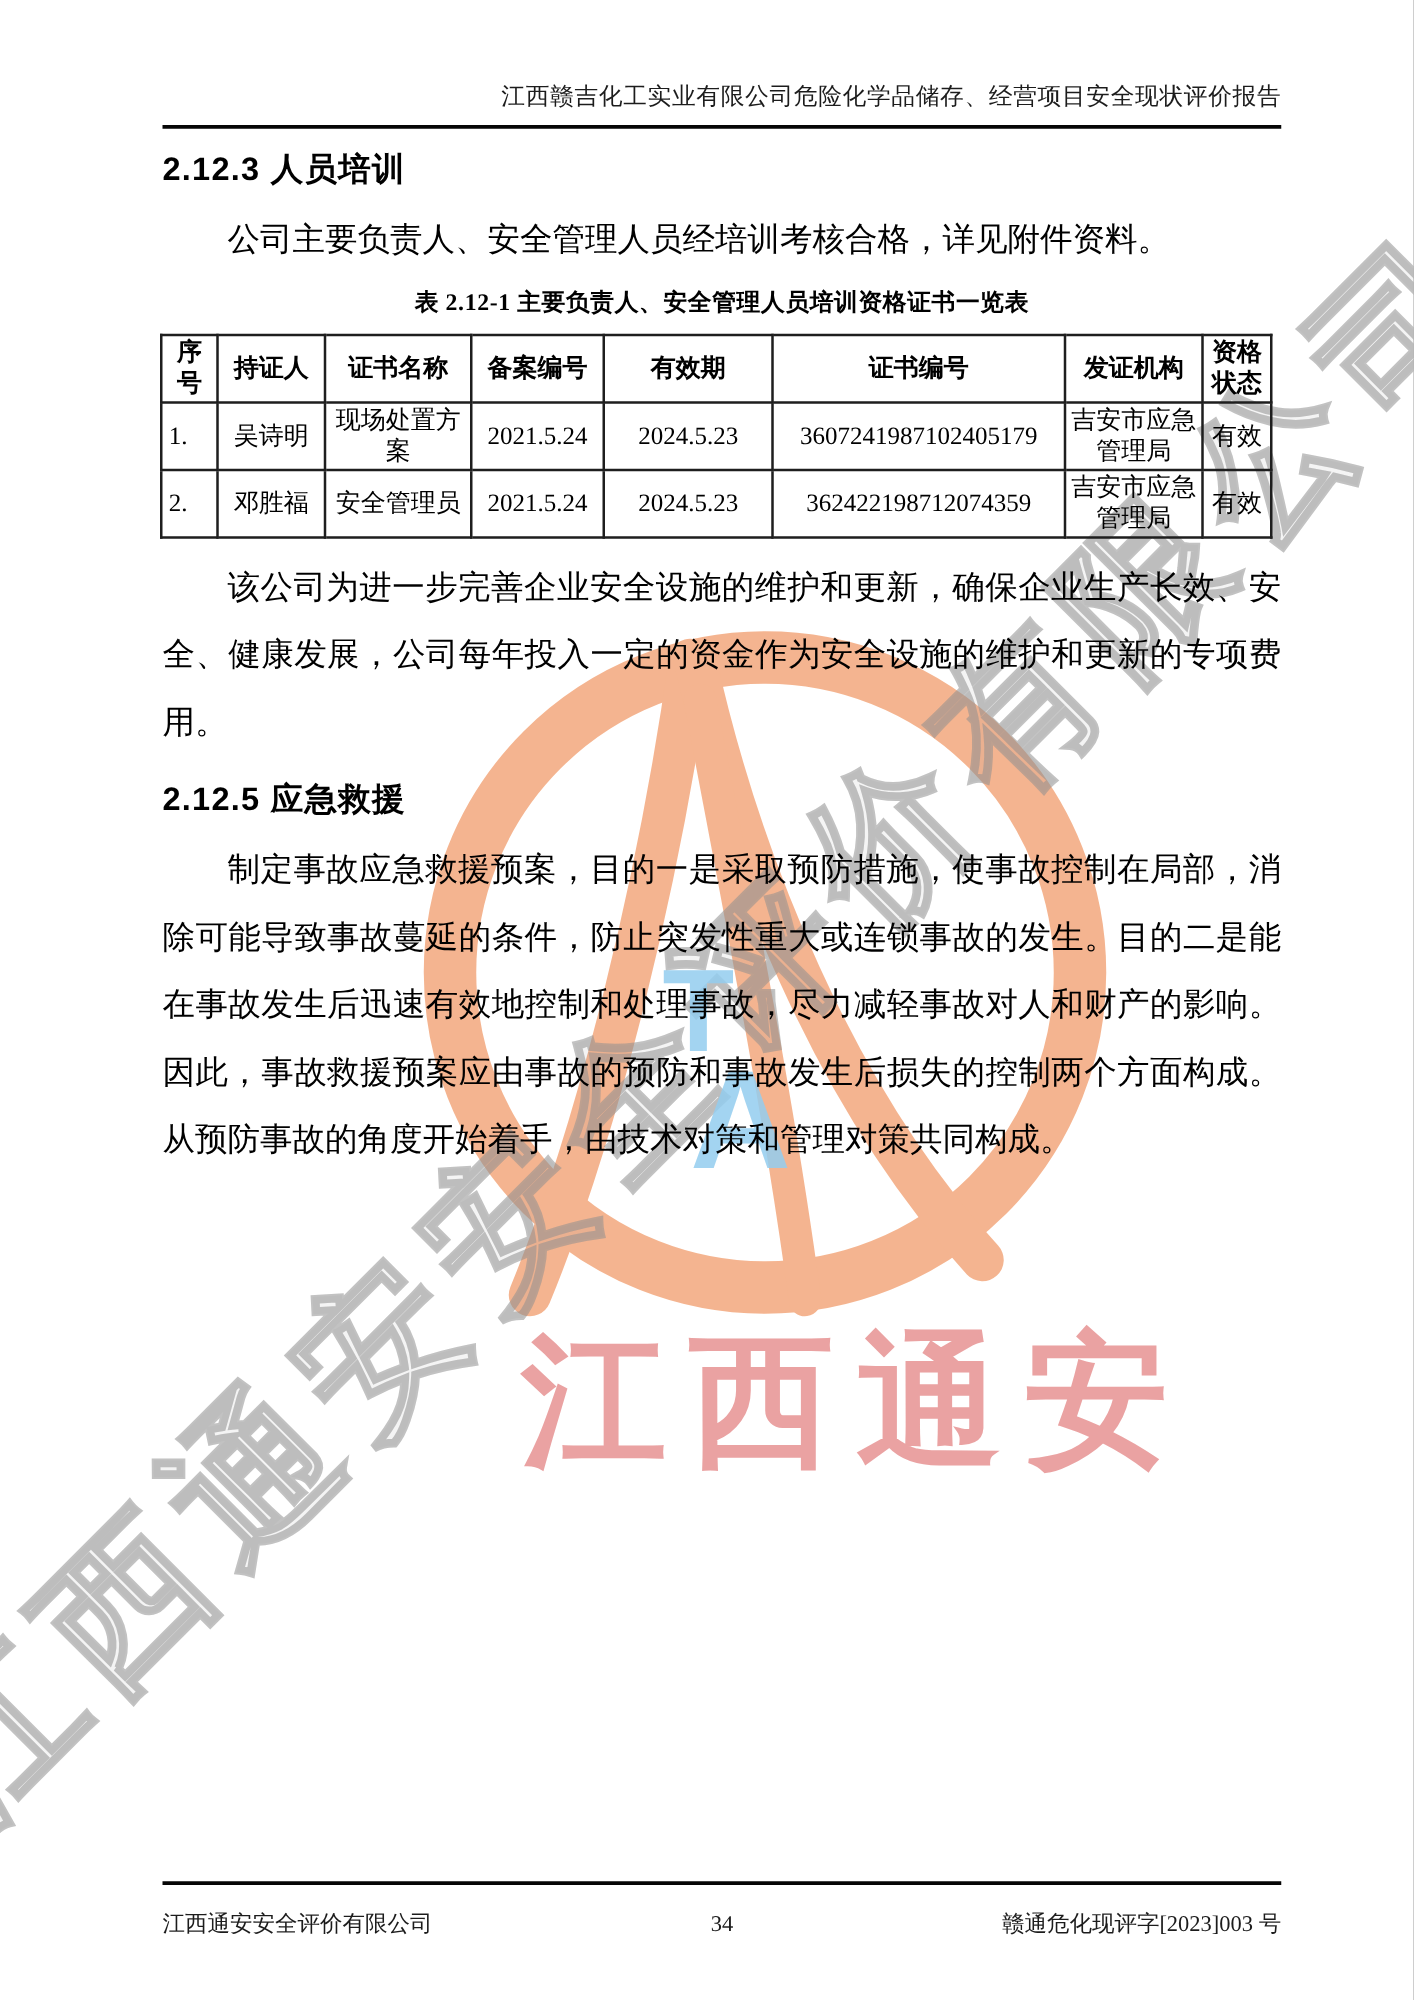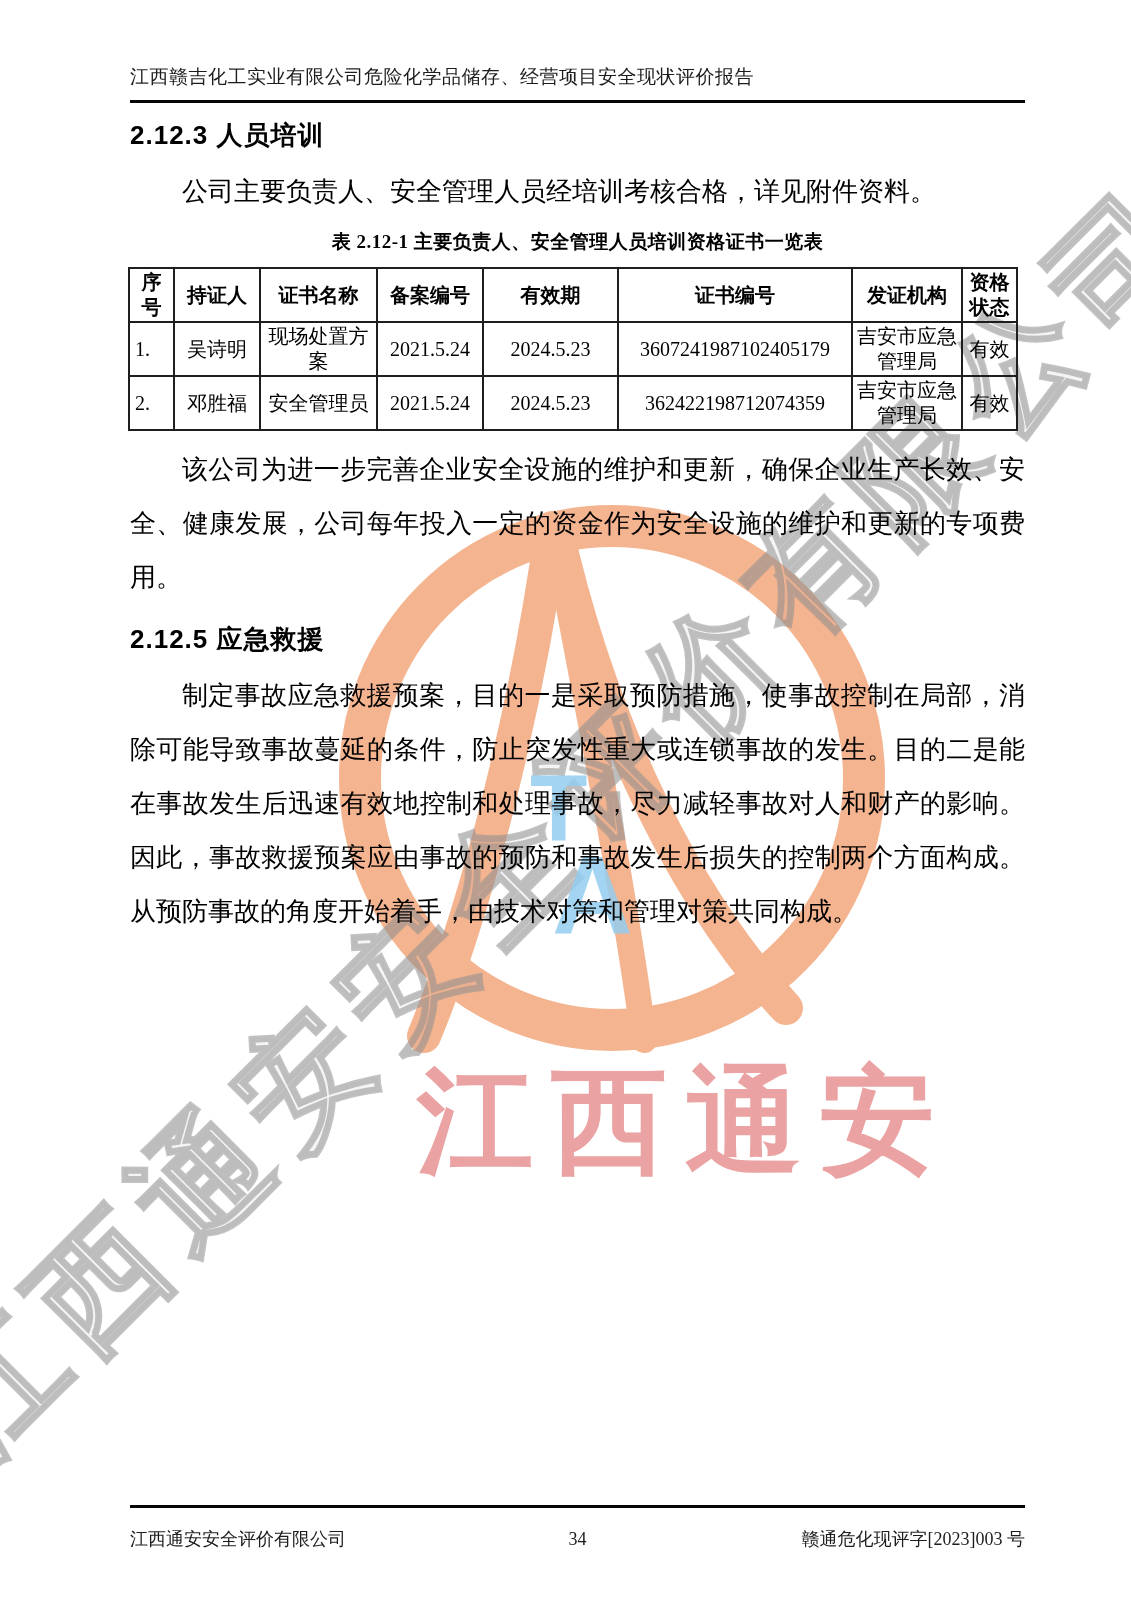--- a/index.html
+++ b/index.html
@@ -36,21 +36,21 @@
     position:absolute; left:685px; top:1122px;
     transform:translate(-50%,-50%);
     white-space:nowrap;
     font-size:116px; font-weight:bold; letter-spacing:18px;
     color:rgba(216,85,85,0.55);
   }
 
   
   .content { position:absolute; left:130px; right:106px; top:0; z-index:2; }
   .page-header {
-    padding-top:64px; text-align:left;
+    padding-top:64px; text-align:right;
     font-size:19px; letter-spacing:0.5px; color:#1c1c1c;
   }
   .header-rule { margin-top:10px; border-top:3px solid #060606; height:0; }
 
   p.body {
     font-size:26px; line-height:54px; margin:12px 0 0;
     text-align:justify; text-indent:52px;
   }
   p.noindent { text-indent:0; margin-top:34px; }
   p.tight { margin-top:0; }

